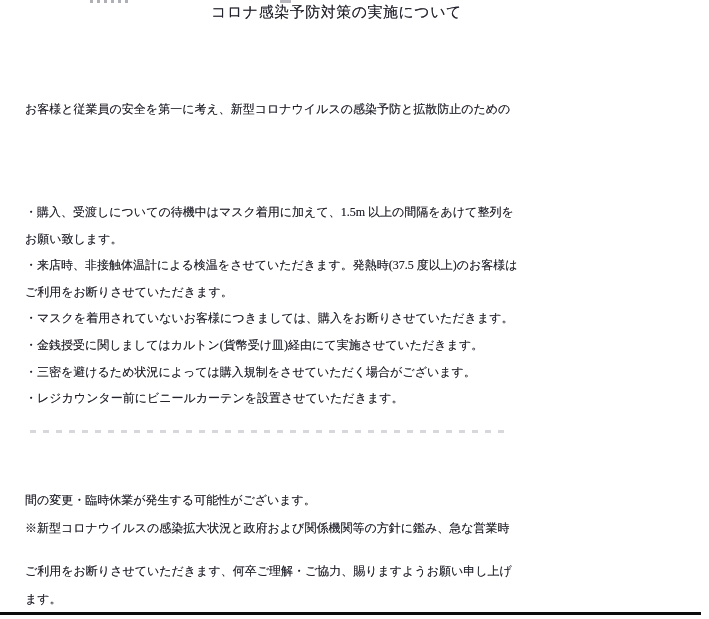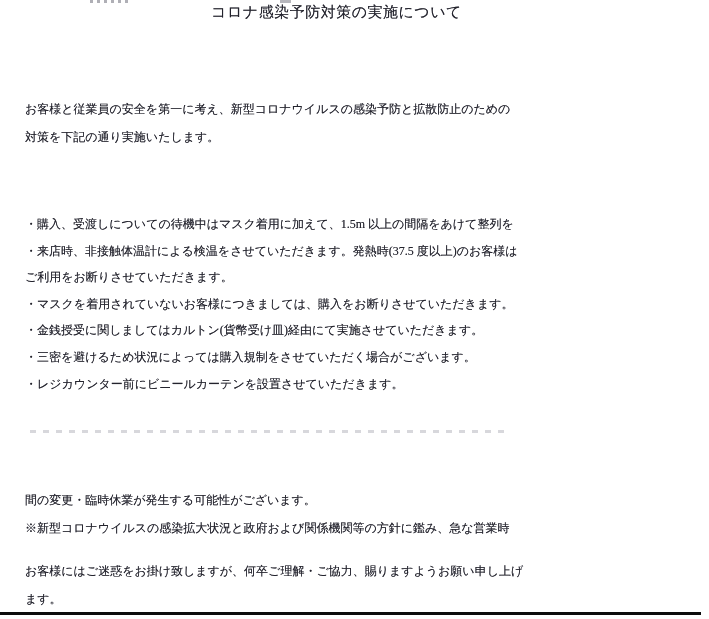--- a/index.html
+++ b/index.html
@@ -30,21 +30,21 @@
     letter-spacing: 0.5px;
   }
   .para {
     position: absolute;
     left: 25px;
     font-size: 12px;
     margin-top: 20px;
   }
   .line { white-space: nowrap; }
   .intro   { top: 75px;  line-height: 28px; }
-  .measures{ top: 191px; line-height: 26.6px; }
+  .measures{ top: 179px; line-height: 26.6px; }
   .note    { top: 466px; line-height: 28px; }
   .closing { top: 537px; line-height: 28px; }
   .divider {
     position: absolute;
     left: 0;
     top: 612px;
     width: 701px;
     height: 3px;
     background: var(--divider, #0c0c0c);
   }
@@ -71,40 +71,40 @@
 
 <div class="page">
 
   <div class="artifact smudge-a"></div>
   <div class="artifact smudge-b"></div>
 
   <h1 class="title">コロナ感染予防対策の実施について</h1>
 
   <div class="para intro">
     <div class="line">お客様と従業員の安全を第一に考え、新型コロナウイルスの感染予防と拡散防止のための</div>
-    <div class="line">対策を下記の通り実施いたします。</div>
   </div>
 
   <div class="para measures">
     <div class="line">・購入、受渡しについての待機中はマスク着用に加えて、1.5m 以上の間隔をあけて整列を</div>
+    <div class="line">お願い致します。</div>
     <div class="line">・来店時、非接触体温計による検温をさせていただきます。発熱時(37.5 度以上)のお客様は</div>
     <div class="line">ご利用をお断りさせていただきます。</div>
     <div class="line">・マスクを着用されていないお客様につきましては、購入をお断りさせていただきます。</div>
     <div class="line">・金銭授受に関しましてはカルトン(貨幣受け皿)経由にて実施させていただきます。</div>
     <div class="line">・三密を避けるため状況によっては購入規制をさせていただく場合がございます。</div>
     <div class="line">・レジカウンター前にビニールカーテンを設置させていただきます。</div>
   </div>
 
   <div class="artifact ghost-line"></div>
 
   <div class="para note">
     <div class="line">間の変更・臨時休業が発生する可能性がございます。</div>
     <div class="line">※新型コロナウイルスの感染拡大状況と政府および関係機関等の方針に鑑み、急な営業時</div>
   </div>
 
   <div class="para closing">
-    <div class="line">お客様にはご迷惑をお掛け致しますが、何卒ご理解・ご協力、賜りますようお願い申し上げ</div>
+    <div class="line">ご利用をお断りさせていただきます、何卒ご理解・ご協力、賜りますようお願い申し上げ</div>
     <div class="line">ます。</div>
   </div>
 
   <div class="divider"></div>
 
 </div>
 
 </body></html>

